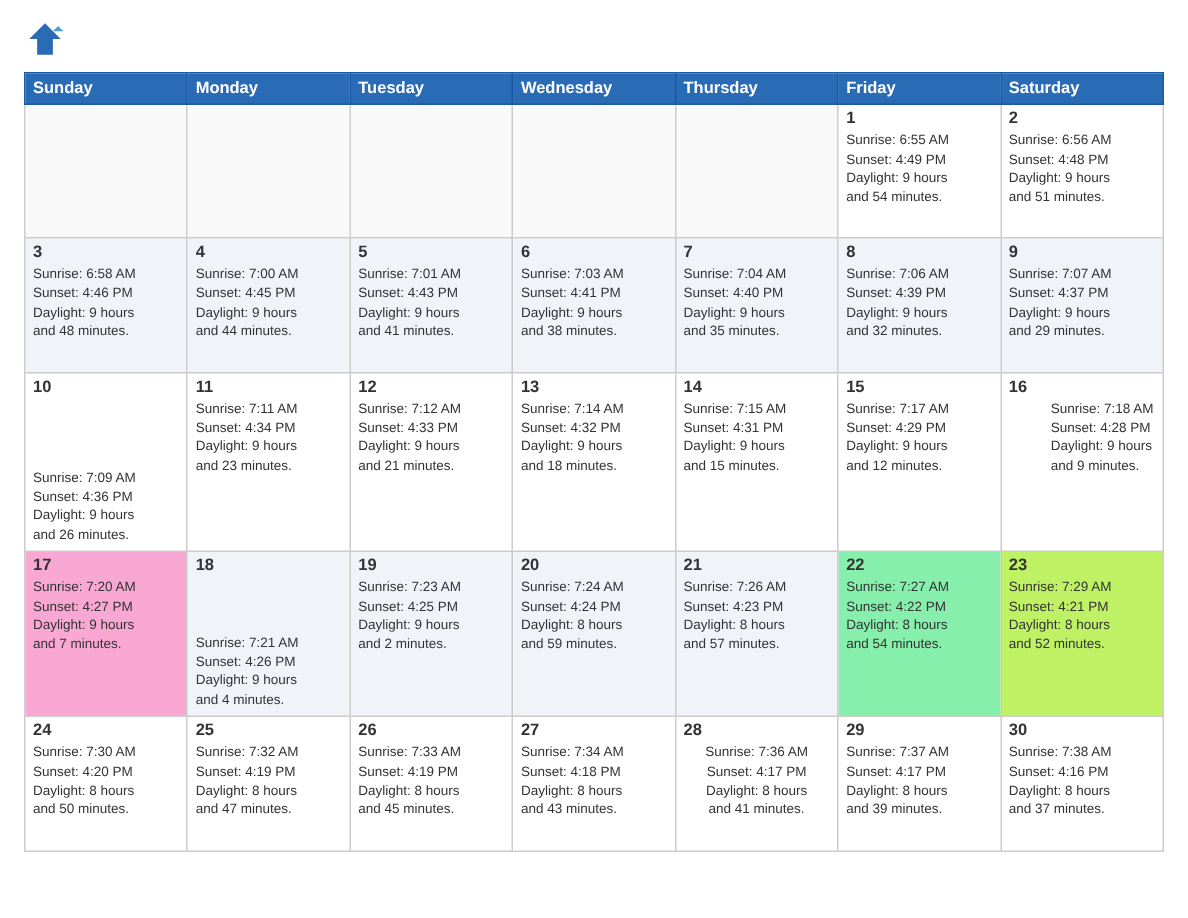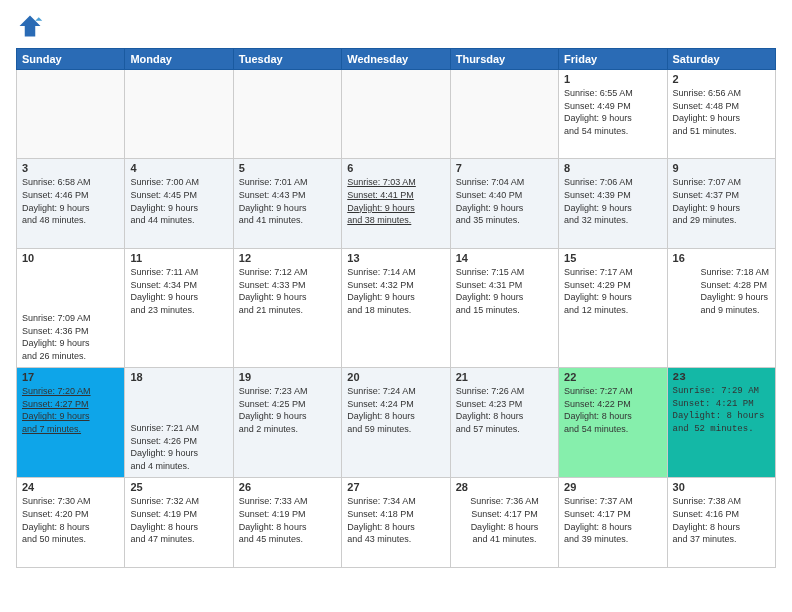--- a/index.html
+++ b/index.html
@@ -167,21 +167,21 @@
           </td>
           <td style="background: rgb(240, 244, 248);">
             <span class="day-number">5</span>
             <div class="day-info" style="white-space: pre-line;">Sunrise: 7:01 AM
 Sunset: 4:43 PM
 Daylight: 9 hours
 and 41 minutes.</div>
           </td>
           <td style="background: rgb(240, 244, 248);">
             <span class="day-number">6</span>
-            <div class="day-info" style="white-space: pre-line; text-decoration: underline;">Sunrise: 7:03 AM
+            <div class="day-info" style="white-space: pre-line;">Sunrise: 7:03 AM
 Sunset: 4:41 PM
 Daylight: 9 hours
 and 38 minutes.</div>
           </td>
           <td style="background: rgb(240, 244, 248);">
             <span class="day-number">7</span>
             <div class="day-info" style="white-space: pre-line;">Sunrise: 7:04 AM
 Sunset: 4:40 PM
 Daylight: 9 hours
 and 35 minutes.</div>
@@ -246,23 +246,23 @@
           </td>
           <td>
             <span class="day-number">16</span>
             <div class="day-info" style="white-space: pre-line; margin-left: 28px;">Sunrise: 7:18 AM
 Sunset: 4:28 PM
 Daylight: 9 hours
 and 9 minutes.</div>
           </td>
         </tr>
         <tr>
-          <td style="background: #0ea5e9;">
+          <td style="background: #f9a8d4;">
             <span class="day-number">17</span>
-            <div class="day-info" style="white-space: pre-line; text-decoration: underline;">Sunrise: 7:20 AM
+            <div class="day-info" style="white-space: pre-line;">Sunrise: 7:20 AM
 Sunset: 4:27 PM
 Daylight: 9 hours
 and 7 minutes.</div>
           </td>
           <td style="background: rgb(240, 244, 248);">
             <span class="day-number">18</span>
             <div class="day-info" style="white-space: pre-line; margin-top: 39px;">Sunrise: 7:21 AM
 Sunset: 4:26 PM
 Daylight: 9 hours
 and 4 minutes.</div>
@@ -288,21 +288,21 @@
 Daylight: 8 hours
 and 57 minutes.</div>
           </td>
           <td style="background: #86efac;">
             <span class="day-number">22</span>
             <div class="day-info" style="white-space: pre-line;">Sunrise: 7:27 AM
 Sunset: 4:22 PM
 Daylight: 8 hours
 and 54 minutes.</div>
           </td>
-          <td style="background: #14b8a6; font-family: Liberation Mono, monospace;">
+          <td style="background: #bef264;">
             <span class="day-number">23</span>
             <div class="day-info" style="white-space: pre-line;">Sunrise: 7:29 AM
 Sunset: 4:21 PM
 Daylight: 8 hours
 and 52 minutes.</div>
           </td>
         </tr>
         <tr>
           <td>
             <span class="day-number">24</span>

